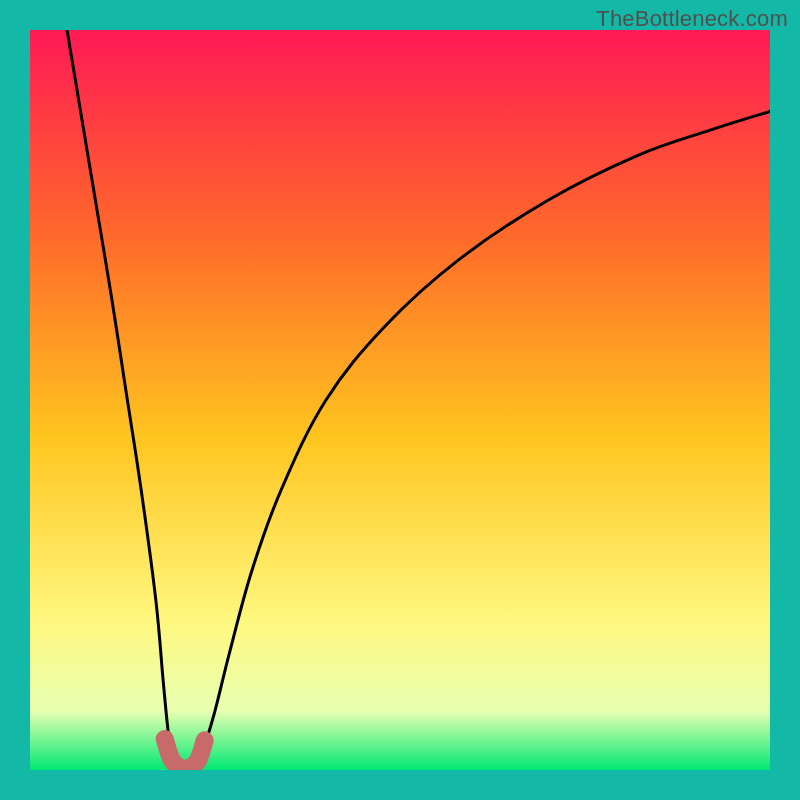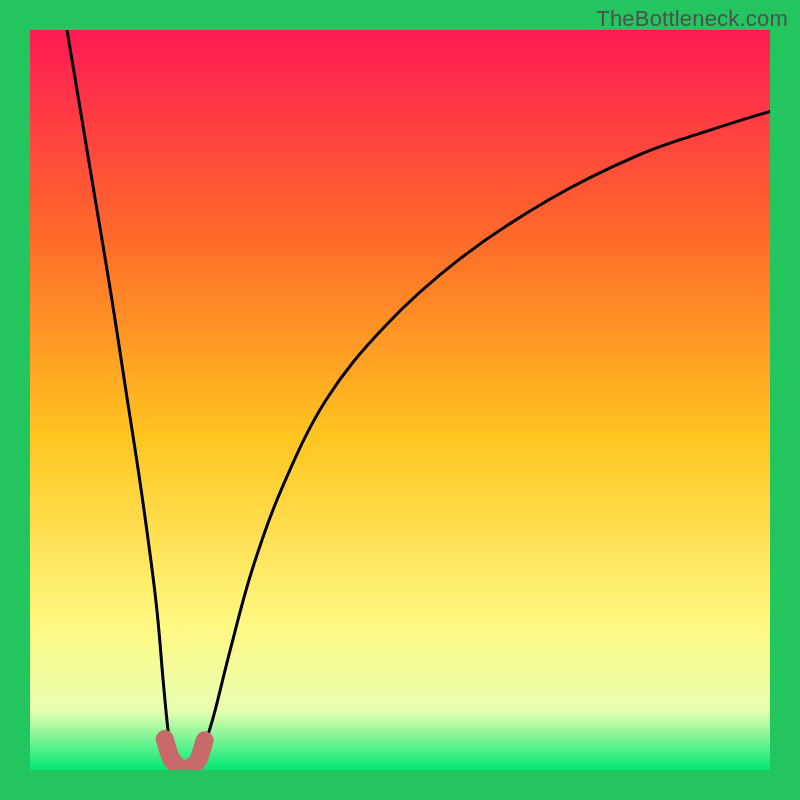--- a/index.html
+++ b/index.html
@@ -9,21 +9,21 @@
     height: 800px;
     overflow: hidden;
     background: #000;
     font-family: Arial, Helvetica, sans-serif;
   }
   .frame {
     position: absolute;
     left: 0; top: 0;
     width: 800px;
     height: 800px;
-    background: #22c55e;
+    background: #14b8a6;
   }
   .plot {
     position: absolute;
     left: 30px;
     top: 30px;
     width: 740px;
     height: 740px;
     overflow: hidden;
   }
   .gradient-fill {

